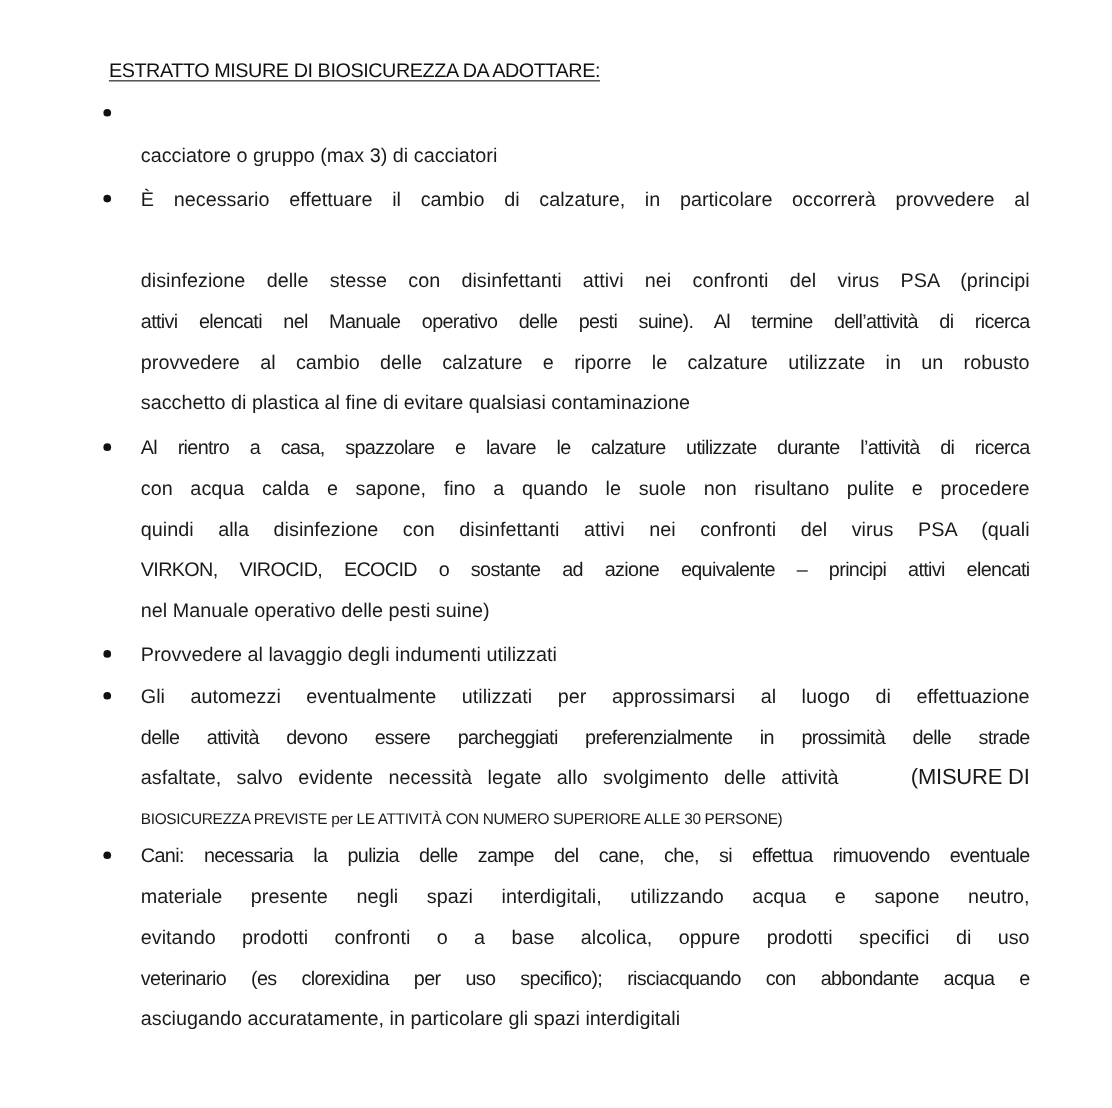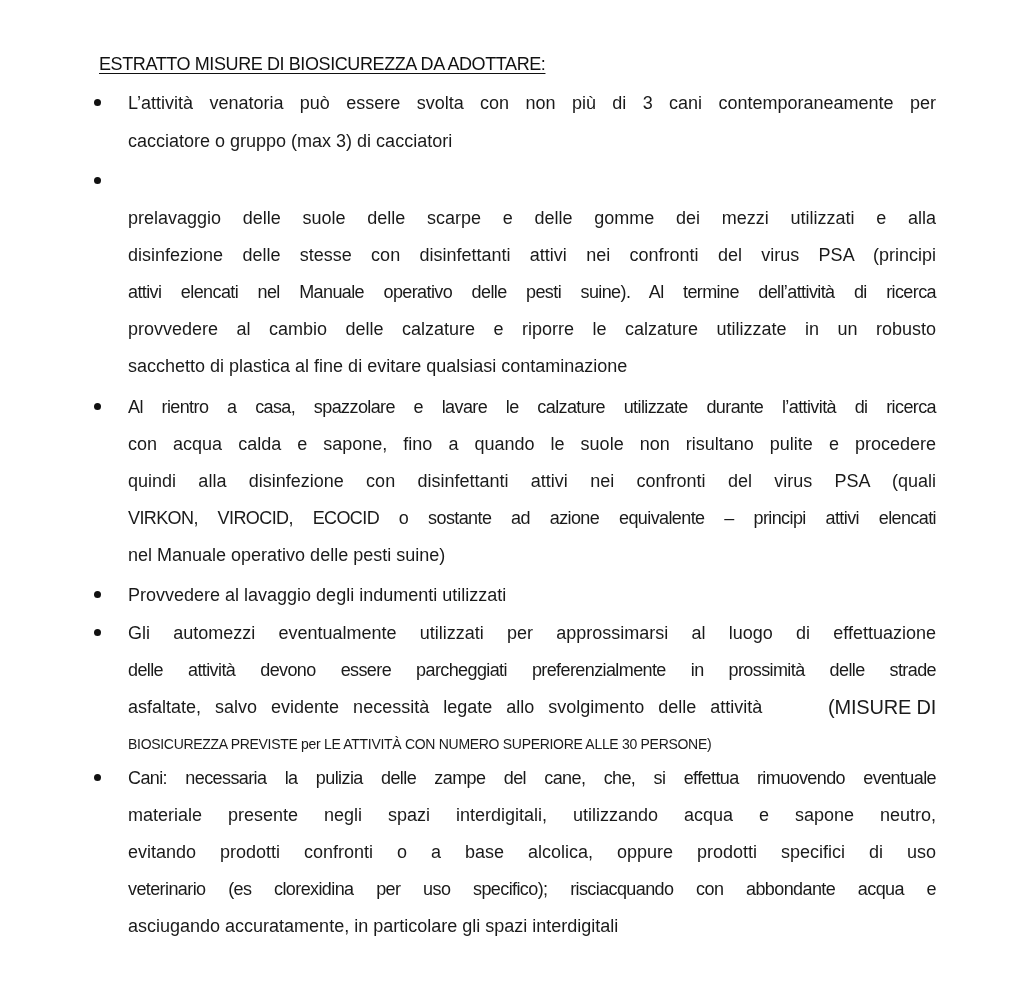--- a/index.html
+++ b/index.html
@@ -64,25 +64,24 @@
     }
   </style>
 </head>
 <body>
 
 <div class="page">
 
   <div class="title">ESTRATTO MISURE DI BIOSICUREZZA DA ADOTTARE:</div>
 
   <div class="bullet-dot" style="top:99px"></div>
-  <div class="line justify" style="top:91px">L’attività venatoria può essere svolta con non più di 3 cani contemporaneamente per</div>
   <div class="line" style="top:129px">cacciatore o gruppo (max 3) di cacciatori</div>
 
   <div class="bullet-dot" style="top:177px"></div>
-  <div class="line justify" style="top:206px">prelavaggio delle suole delle scarpe e delle gomme dei mezzi utilizzati e alla</div>
+  <div class="line justify" style="top:169px">È necessario effettuare il cambio di calzature, in particolare occorrerà provvedere al</div>
   <div class="line justify" style="top:243px">disinfezione delle stesse con disinfettanti attivi nei confronti del virus PSA (principi</div>
   <div class="line justify tight" style="top:280px">attivi elencati nel Manuale operativo delle pesti suine). Al termine dell’attività di ricerca</div>
   <div class="line justify" style="top:317px">provvedere al cambio delle calzature e riporre le calzature utilizzate in un robusto</div>
   <div class="line" style="top:354px">sacchetto di plastica al fine di evitare qualsiasi contaminazione</div>
 
   <div class="bullet-dot" style="top:403px"></div>
   <div class="line justify tight" style="top:395px">Al rientro a casa, spazzolare e lavare le calzature utilizzate durante l’attività di ricerca</div>
   <div class="line justify" style="top:432px">con acqua calda e sapone, fino a quando le suole non risultano pulite e procedere</div>
   <div class="line justify" style="top:469px">quindi alla disinfezione con disinfettanti attivi nei confronti del virus PSA (quali</div>
   <div class="line justify tight" style="top:506px">VIRKON, VIROCID, ECOCID o sostante ad azione equivalente – principi attivi elencati</div>

